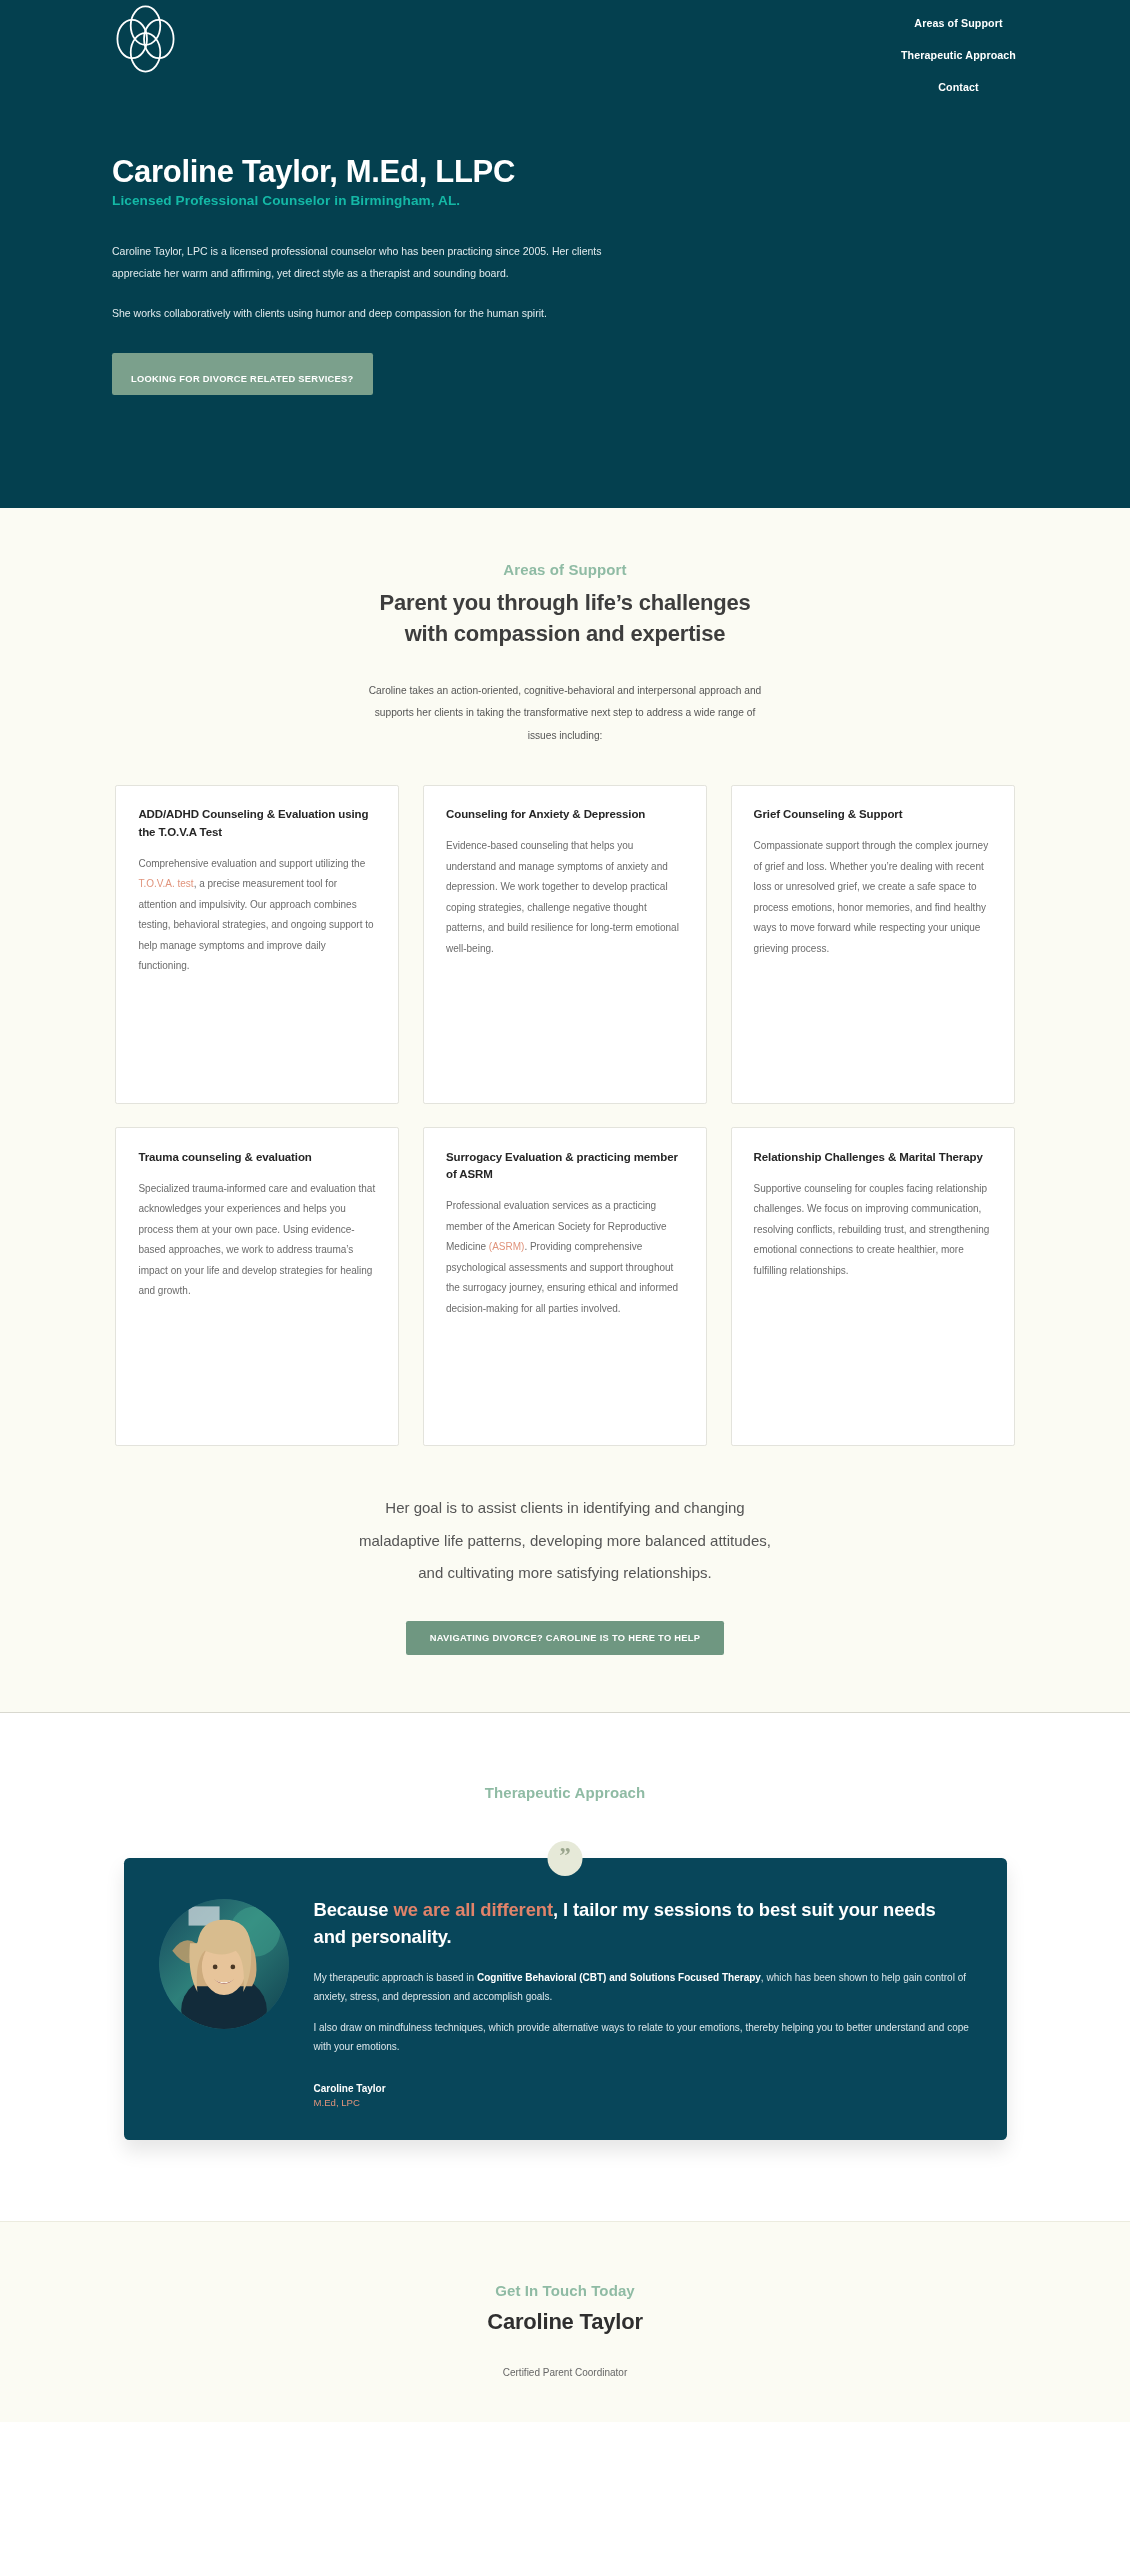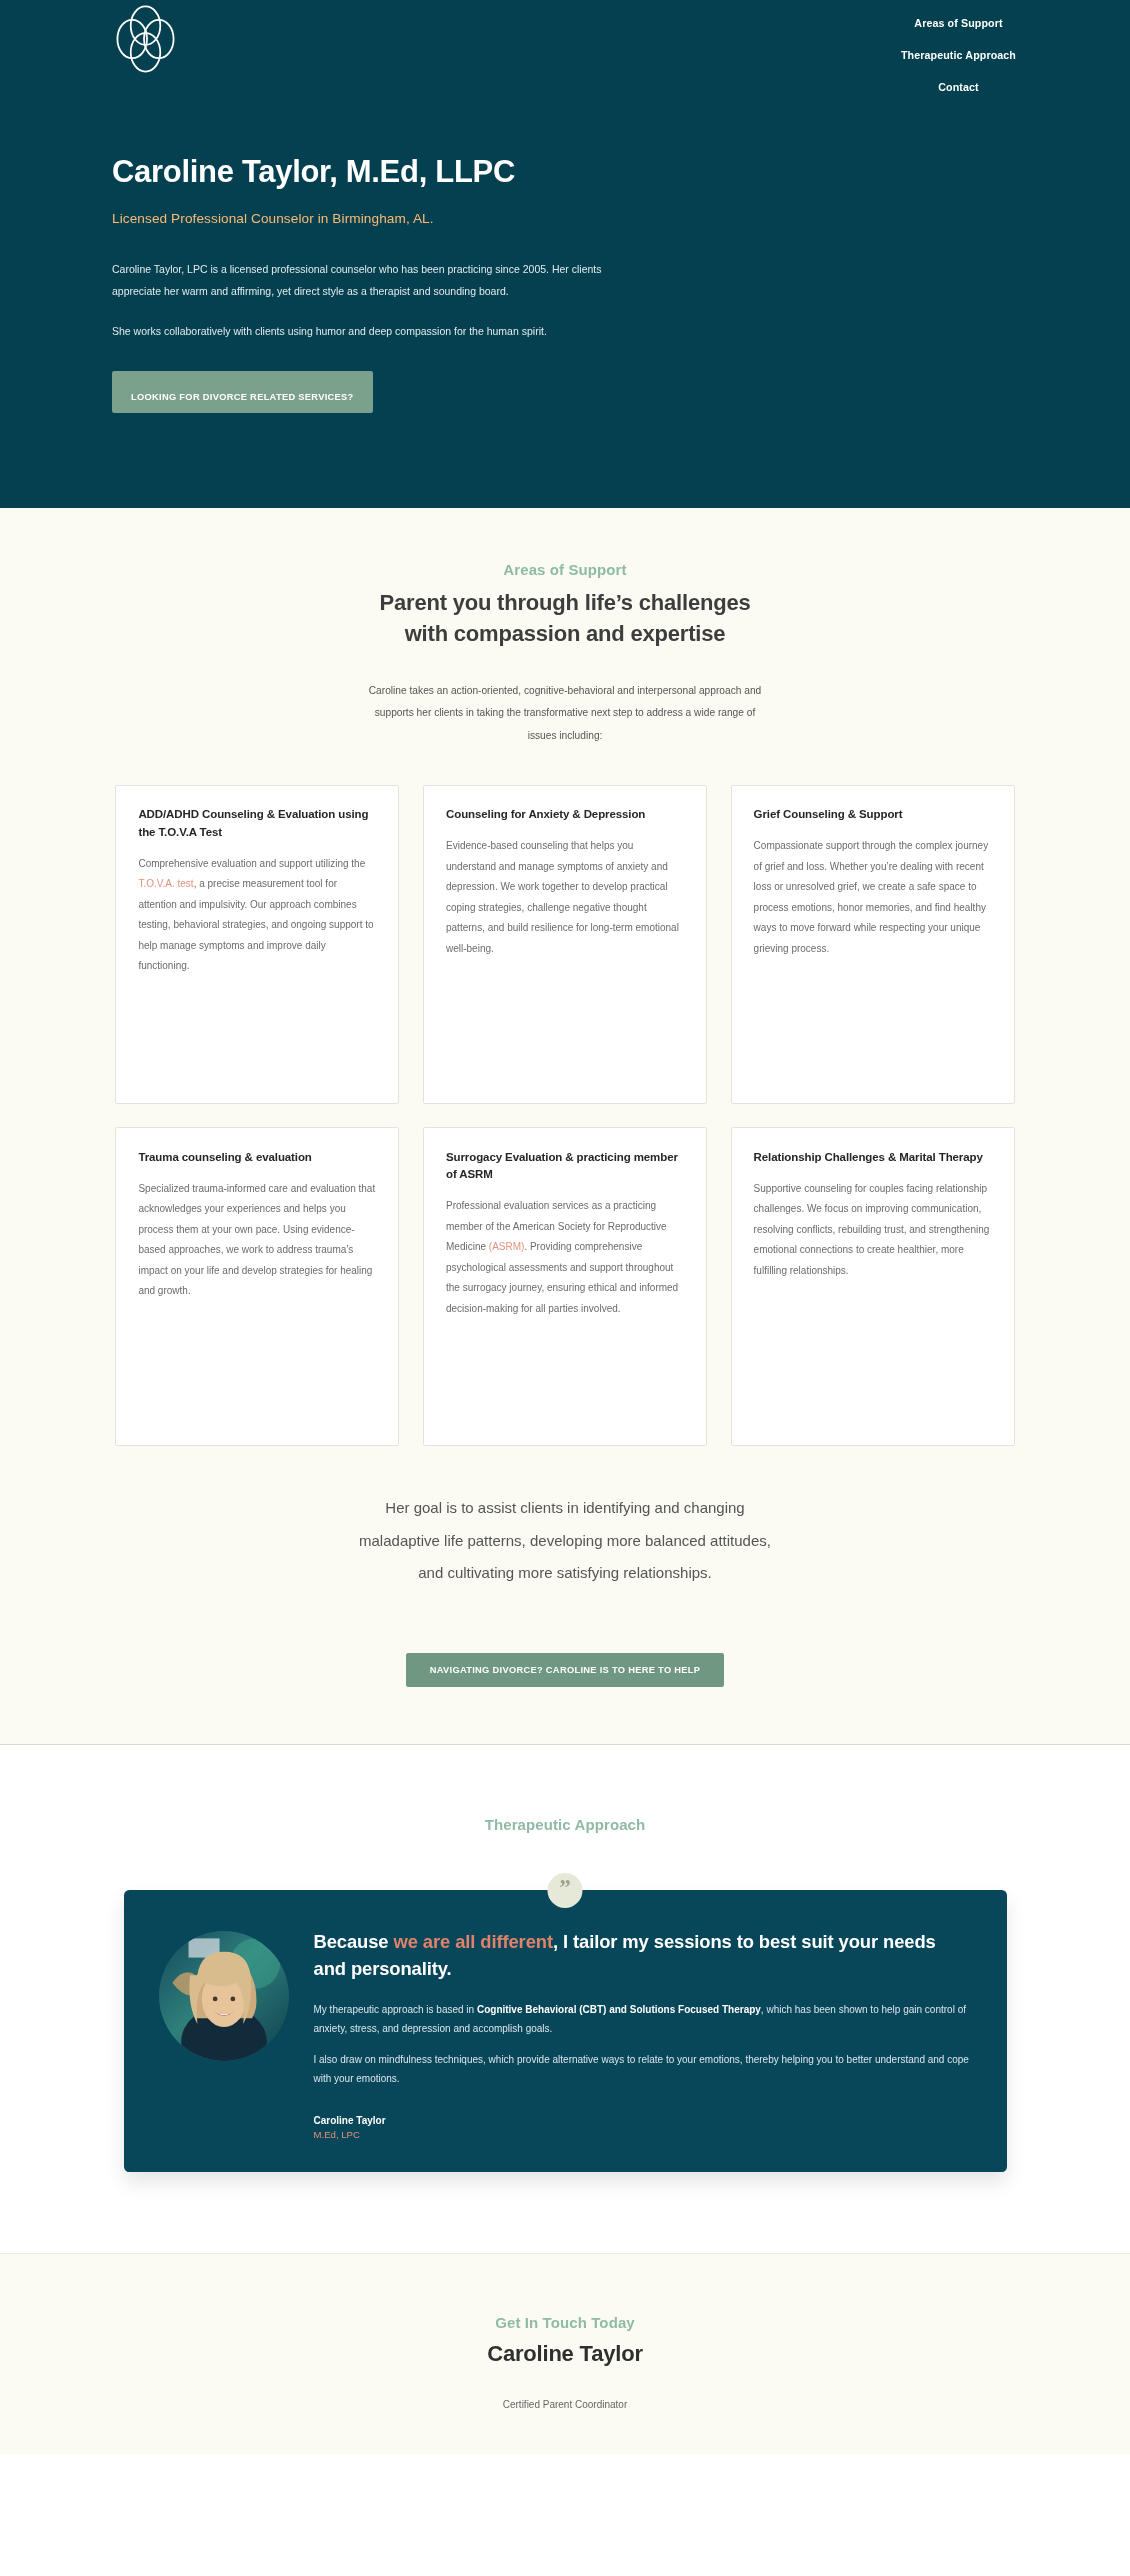--- a/index.html
+++ b/index.html
@@ -40,45 +40,44 @@
   }
   .hero-inner { padding: 77px 110px 0 112px; }
   .hero-title {
     color: #ffffff;
     font-size: 31px;
     font-weight: 700;
     letter-spacing: -0.3px;
     line-height: 1.12;
   }
   .hero-sub {
-    color: #fdba74;
+    color: #14b8a6;
     font-size: 13.6px;
-    font-weight: 400;
-    margin-top: 21px;
+    font-weight: 700;
+    margin-top: 3px;
     letter-spacing: 0.1px;
   }
   .hero-p {
     color: #e2ebee;
     font-size: 10.5px;
     line-height: 2.1;
     max-width: 508px;
     margin-top: 32px;
   }
   .hero-p + .hero-p { margin-top: 17.7px; }
   .btn {
     display: inline-block;
     border: none;
     border-radius: 2.2px;
     color: #ffffff;
     font-family: "Liberation Sans", sans-serif;
     font-size: 9.3px;
     font-weight: 600;
     letter-spacing: 0.3px;
     cursor: pointer;
-    margin-top: 32px;
   }
   .btn-hero {
     background: #7ba08c;
     padding: 21px 19px 11px;
     margin-top: 29px;
   }
 
   
   .areas {
     background: #fbfbf3;

